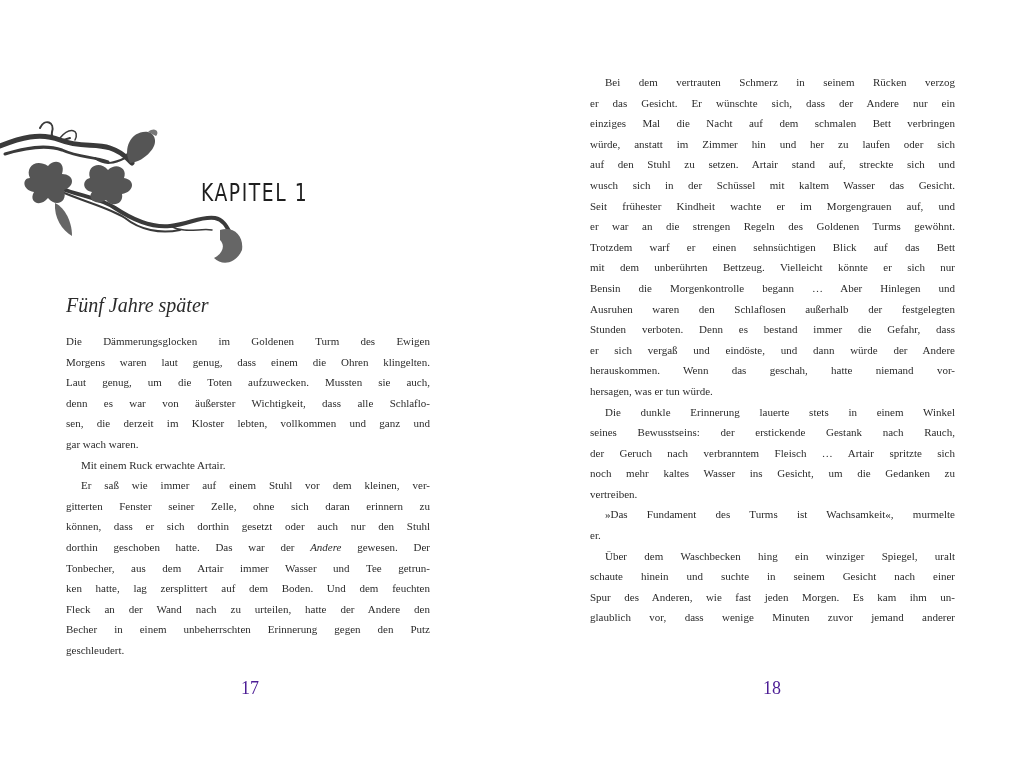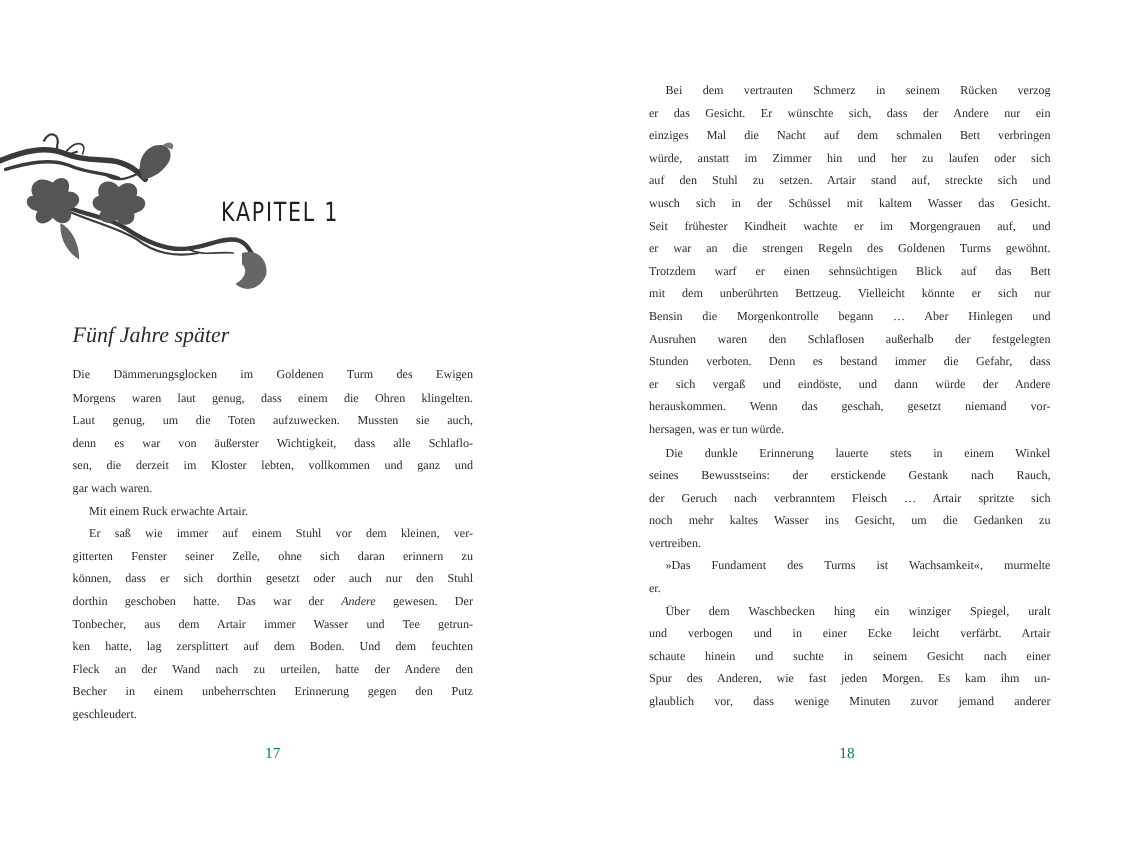--- a/index.html
+++ b/index.html
@@ -11,21 +11,21 @@
   .chapter-title { position: absolute; left: 201px; top: 163px; font-family: "DejaVu Sans", sans-serif;
                    font-size: 24px; letter-spacing: 2px; font-weight: normal; color: #1e1e1e;
                    transform: scaleX(0.78); transform-origin: left top; }
   .subtitle { position: absolute; left: 66px; top: 294px; font-style: italic; font-size: 20px; }
   .textblock { position: absolute; font-size: 11px; line-height: 20.6px; }
   .line { display: block; height: 20.6px; text-align: justify; text-align-last: justify; white-space: nowrap; }
   .line.last { text-align-last: left; }
   .line.indent { padding-left: 15px; }
   .left-body { left: 66px; top: 331px; width: 364px; }
   .right-body { left: 590px; top: 72px; width: 365px; }
-  .folio { position: absolute; top: 678px; font-size: 14px; color: #0f766e; }
+  .folio { position: absolute; top: 678px; font-size: 18px; color: #4c1d95; }
   .folio-left { left: 241px; }
   .folio-right { left: 763px; }
   i { font-style: italic; }
 </style>
 </head>
 <body>
 
 <div class="page page-left">
   <svg class="ornament" viewBox="0 0 250 150">
     <g fill="none" stroke="#3a3a3a" stroke-linecap="round">
@@ -81,29 +81,28 @@
     <span class="line">auf den Stuhl zu setzen. Artair stand auf, streckte sich und</span>
     <span class="line">wusch sich in der Schüssel mit kaltem Wasser das Gesicht.</span>
     <span class="line">Seit frühester Kindheit wachte er im Morgengrauen auf, und</span>
     <span class="line">er war an die strengen Regeln des Goldenen Turms gewöhnt.</span>
     <span class="line">Trotzdem warf er einen sehnsüchtigen Blick auf das Bett</span>
     <span class="line">mit dem unberührten Bettzeug. Vielleicht könnte er sich nur</span>
     <span class="line">Bensin die Morgenkontrolle begann … Aber Hinlegen und</span>
     <span class="line">Ausruhen waren den Schlaflosen außerhalb der festgelegten</span>
     <span class="line">Stunden verboten. Denn es bestand immer die Gefahr, dass</span>
     <span class="line">er sich vergaß und eindöste, und dann würde der Andere</span>
-    <span class="line">herauskommen. Wenn das geschah, gesetzt niemand vor-</span>
+    <span class="line">herauskommen. Wenn das geschah, hatte niemand vor-</span>
     <span class="line last">hersagen, was er tun würde.</span>
     <span class="line indent">Die dunkle Erinnerung lauerte stets in einem Winkel</span>
     <span class="line">seines Bewusstseins: der erstickende Gestank nach Rauch,</span>
     <span class="line">der Geruch nach verbranntem Fleisch … Artair spritzte sich</span>
     <span class="line">noch mehr kaltes Wasser ins Gesicht, um die Gedanken zu</span>
     <span class="line last">vertreiben.</span>
     <span class="line indent">»Das Fundament des Turms ist Wachsamkeit«, murmelte</span>
     <span class="line last">er.</span>
     <span class="line indent">Über dem Waschbecken hing ein winziger Spiegel, uralt</span>
-    <span class="line">und verbogen und in einer Ecke leicht verfärbt. Artair</span>
     <span class="line">schaute hinein und suchte in seinem Gesicht nach einer</span>
     <span class="line">Spur des Anderen, wie fast jeden Morgen. Es kam ihm un-</span>
     <span class="line">glaublich vor, dass wenige Minuten zuvor jemand anderer</span>
   </div>
   <div class="folio folio-right">18</div>
 </div>
 
 </body></html>

